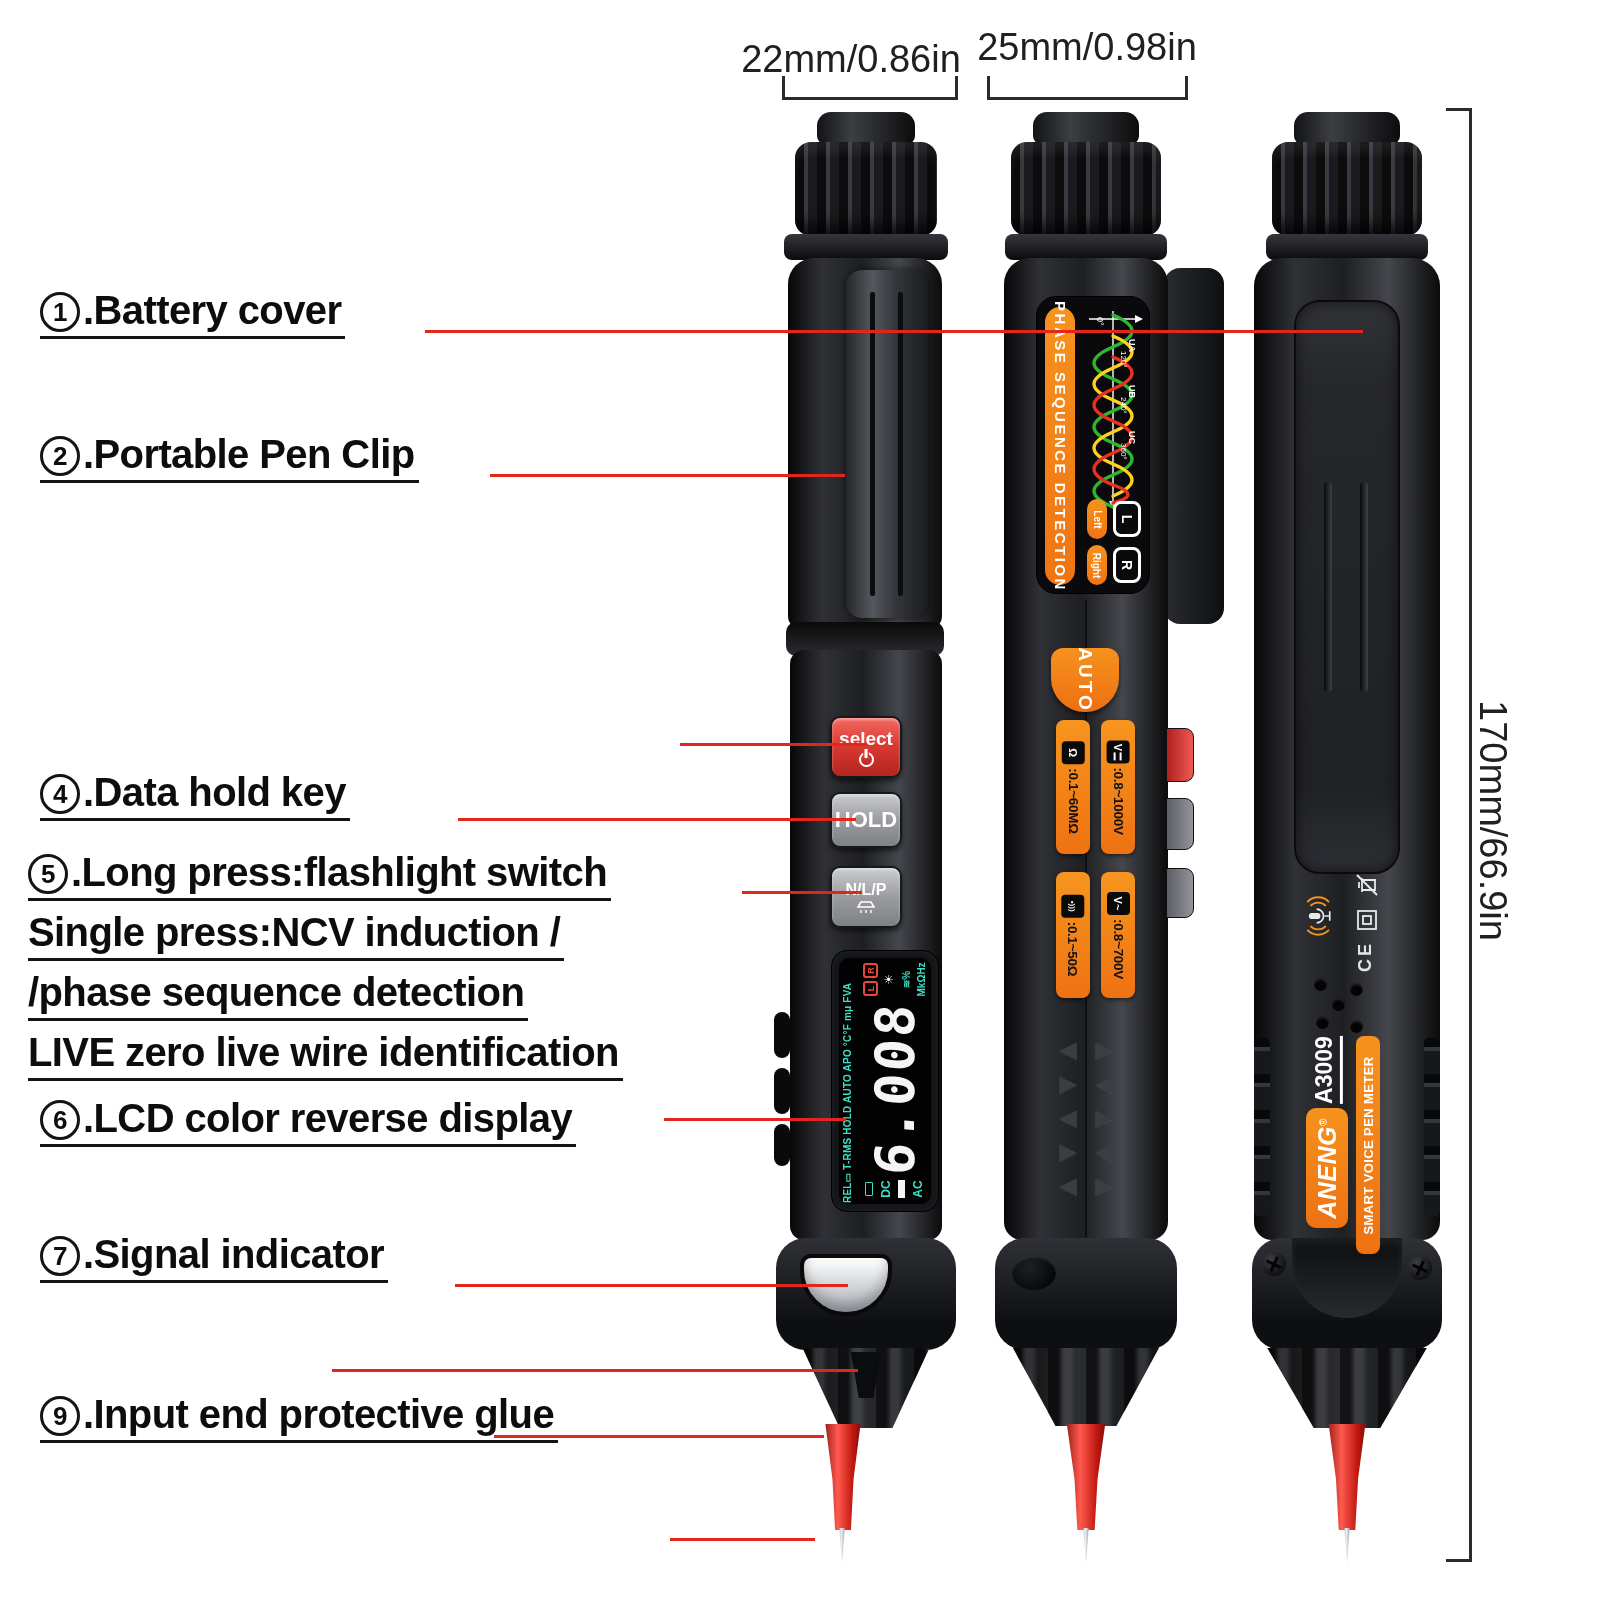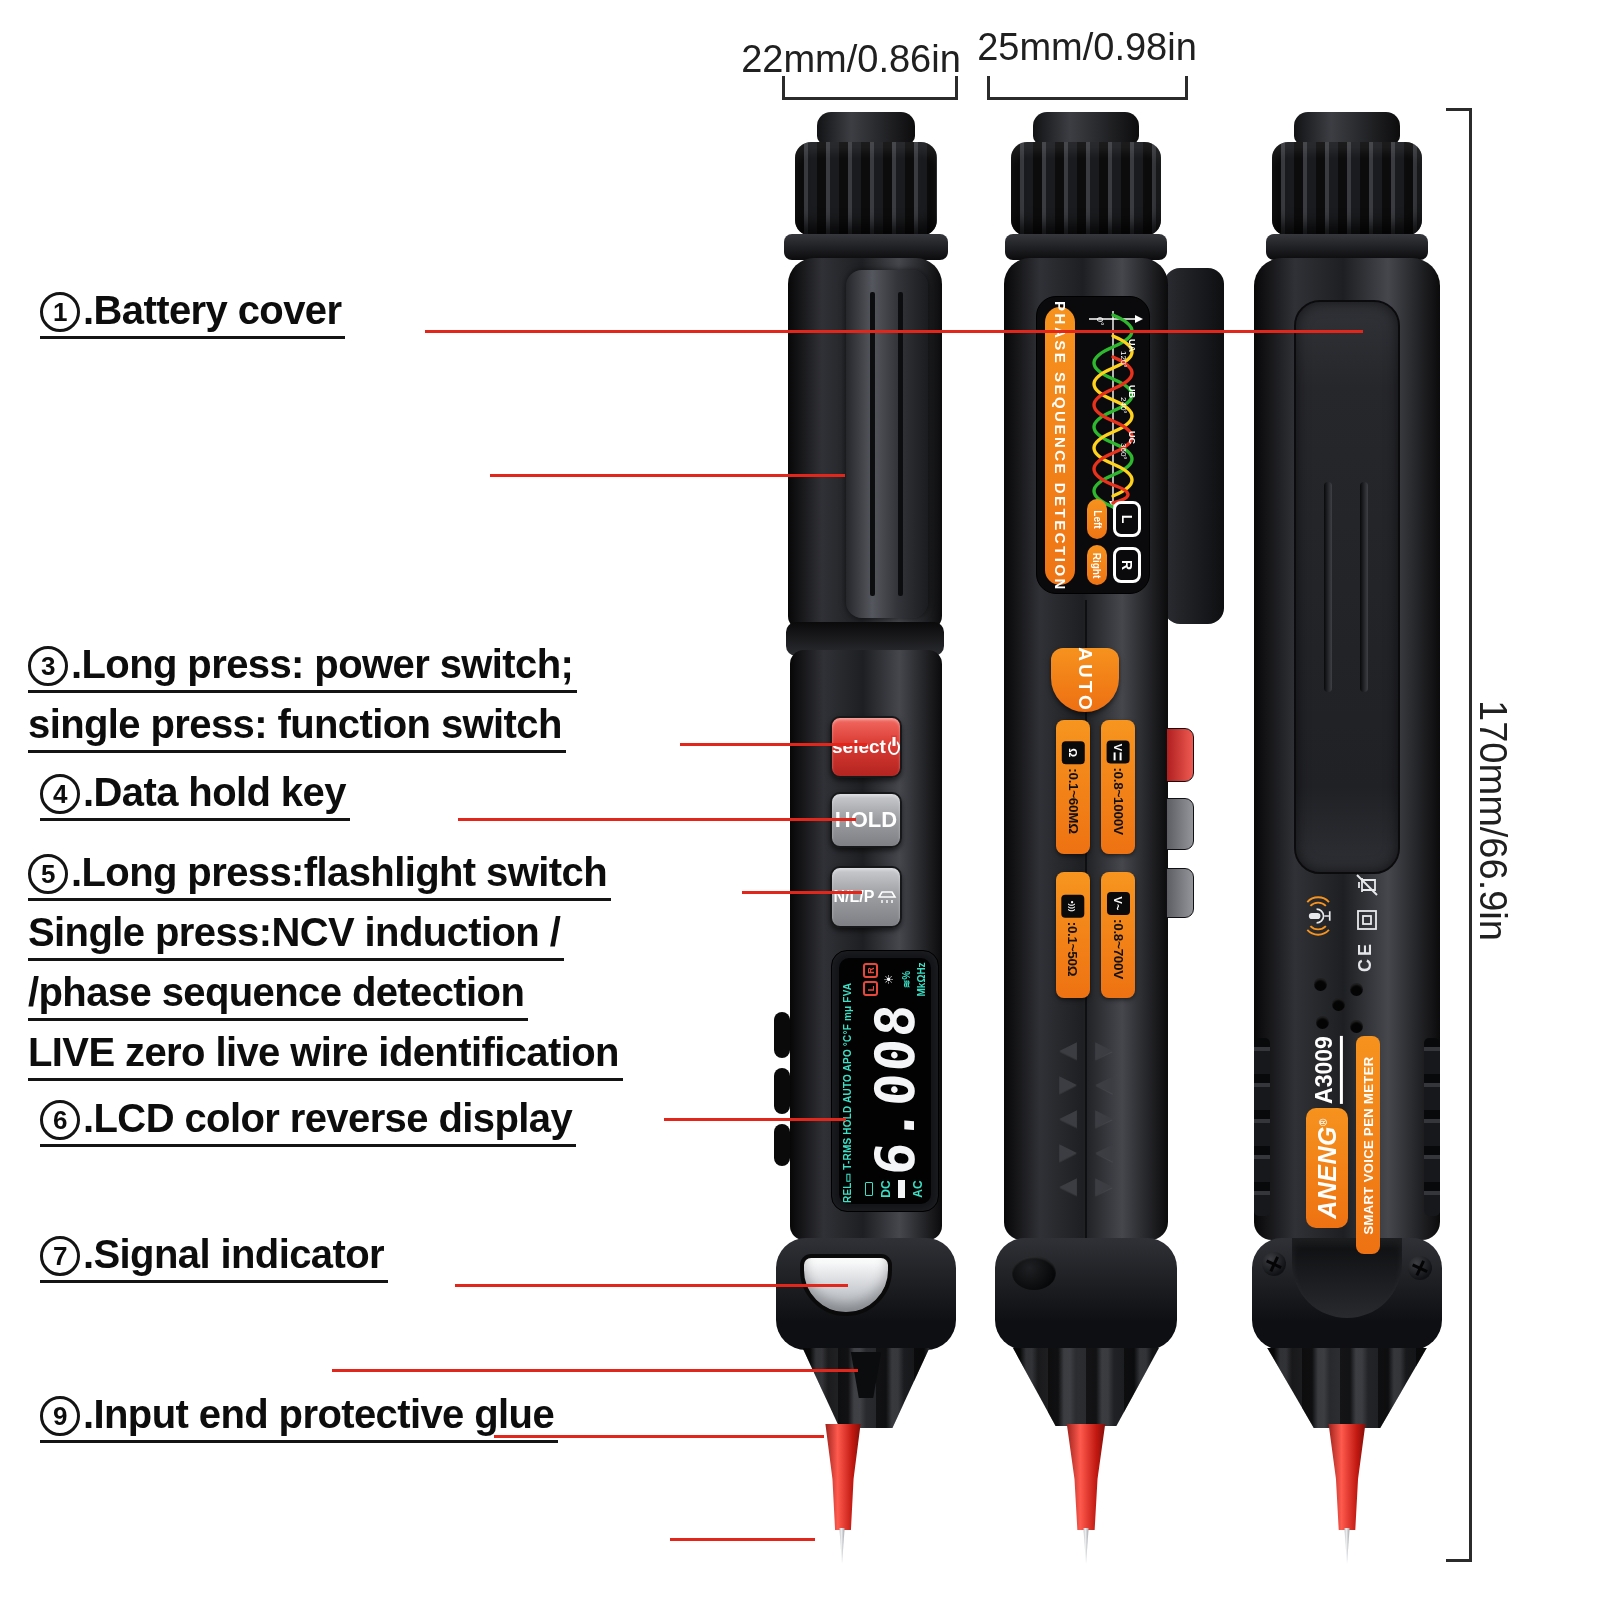--- a/index.html
+++ b/index.html
@@ -41,21 +41,21 @@
       repeating-linear-gradient(90deg, rgba(0,0,0,.55) 0 10px, rgba(96,98,104,.38) 16px 22px, rgba(0,0,0,0) 28px 38px),
       linear-gradient(90deg,#0c0c0d,#2c2d31 45%,#101113);
     clip-path: polygon(2% 0, 98% 0, 70% 100%, 30% 100%); }
   .sleeve { background: linear-gradient(90deg,#7d0f0c,#ff5a4e 38%,#c01810 72%,#5f0906);
     clip-path: polygon(10% 0, 90% 0, 74% 52%, 68% 100%, 32% 100%, 26% 52%); }
   .needle { background: linear-gradient(90deg,#7a7d82,#eceef0 45%,#55585d); clip-path: polygon(28% 0, 72% 0, 50% 100%); }
   .seam { background: rgba(0,0,0,.55); }
   
   .clipstrip { background: linear-gradient(90deg,#26272b,#55575e 32%,#34353a 62%,#1b1c1f); border-radius: 16px; box-shadow: 0 0 6px rgba(0,0,0,.6); }
   .groove { background: #0c0d0f; border-radius: 2px; }
-  .btn { display:flex; flex-direction:row; align-items:center; justify-content:center; gap:2px;
+  .btn { display:flex; flex-direction:column; align-items:center; justify-content:center; gap:2px;
     border: 2px solid #17181a; border-radius: 10px;
     box-shadow: inset 0 2px 3px rgba(255,255,255,.4), 0 3px 5px rgba(0,0,0,.55); z-index: 6; }
   .btn-red { background: linear-gradient(180deg,#f26a62,#da3b33 45%,#b32420); color:#fff; }
   .btn-grey { background: linear-gradient(180deg,#caccd0,#9a9ca0 50%,#7e8085); color:#fff; }
   .btn-label { font-weight: 700; }
   .pwr { width: 15px; height: 15px; border: 2.5px solid #fff; border-radius: 50%; position: relative; }
   .pwr::after { content:""; position:absolute; left:50%; top:-5px; width:3px; height:9px; background:#fff; transform:translateX(-50%); box-shadow:0 0 0 1.5px rgba(218,59,51,.9); }
   .sidebump { background:#0a0a0b; border-radius: 8px; }
   .lcd-bezel { background:#141518; border:1px solid #000; border-radius: 16px; z-index: 5; box-shadow: inset 0 0 10px rgba(255,255,255,.06); }
   .lcd-screen { position:absolute; left:7px; top:7px; right:7px; bottom:7px; background:#020203; border-radius: 10px; overflow:hidden; }
@@ -151,27 +151,24 @@
   <div class="leader" style="left:332px;top:1369px;width:526px"></div>
   <div class="leader" style="left:494px;top:1435px;width:330px"></div>
   <div class="leader" style="left:670px;top:1538px;width:145px"></div>
 
   <div class="ann" style="left:40px;top:288px">
     <div class="ann-line">
         <span class="cnum">1</span>
         <span>.Battery cover</span>
       </div>
   </div>
-  <div class="ann" style="left:28px;top:642px">
-    <div class="ann-line">
-        <span class="cnum">3</span>
-        <span>.Long press: power switch;</span>
-      </div>
-    <div class="ann-line">
-        <span>single press: function switch</span>
+  <div class="ann" style="left:40px;top:432px">
+    <div class="ann-line">
+        <span class="cnum">2</span>
+        <span>.Portable Pen Clip</span>
       </div>
   </div>
   <div class="ann" style="left:40px;top:770px">
     <div class="ann-line">
         <span class="cnum">4</span>
         <span>.Data hold key</span>
       </div>
   </div>
   <div class="ann" style="left:28px;top:850px">
     <div class="ann-line">

